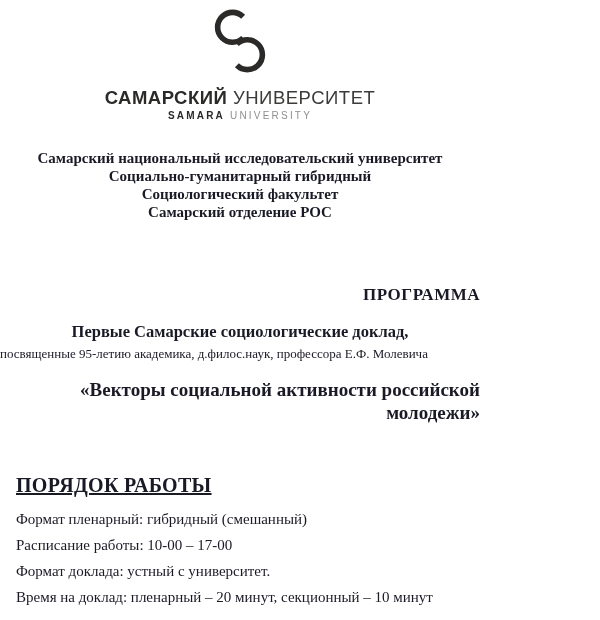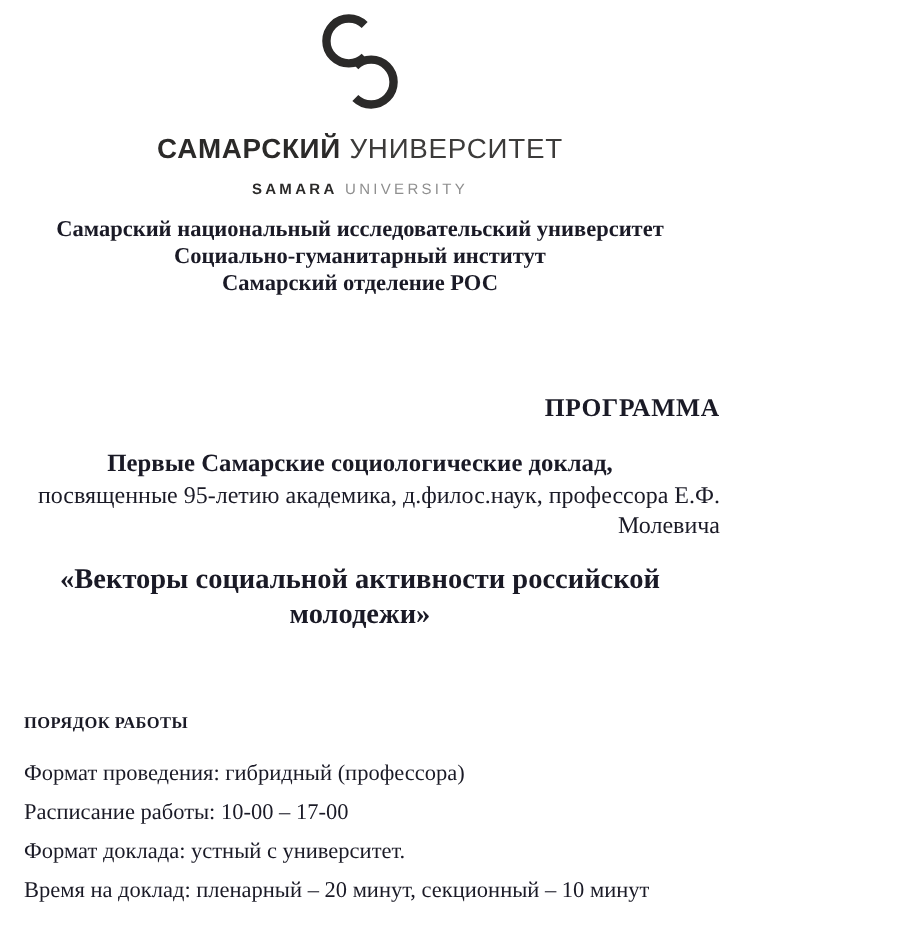--- a/index.html
+++ b/index.html
@@ -19,40 +19,40 @@
   .logo-mark{width:54px;height:66px;display:inline-block;}
   .wordmark{
     margin-top:9px;
     font-family:"Liberation Sans", sans-serif;
     font-size:18.5px;letter-spacing:0.5px;color:var(--logo-dark);
     line-height:21px;white-space:nowrap;
   }
   .wm-bold{font-weight:bold;}
   .wm-light{font-weight:normal;color:var(--logo-mid);}
   .wordmark-sub{
-    margin-top:12px;
+    margin-top:2px;
     font-family:"Liberation Sans", sans-serif;
     font-size:10px;letter-spacing:2.2px;line-height:12px;white-space:nowrap;
   }
   .wms-bold{font-weight:bold;color:var(--logo-dark);}
   .wms-light{font-weight:normal;color:var(--logo-gray);}
   .org-lines{
-    margin-top:11px;text-align:center;
+    margin-top:27px;text-align:center;
     font-weight:bold;font-size:15px;line-height:18px;
   }
   .program-heading{
     margin-top:64px;text-align:right;
     font-weight:bold;font-size:17px;letter-spacing:0.5px;line-height:20px;
   }
   .event-title{margin-top:17px;text-align:center;font-weight:bold;font-size:16.5px;line-height:20px;}
-  .event-subtitle{margin-top:2px;text-align:right;font-weight:normal;font-size:16px;line-height:20px;}
-  .conference-title{margin-top:14px;text-align:center;font-weight:bold;font-size:19px;line-height:23px;}
+  .event-subtitle{margin-top:2px;text-align:left;font-weight:normal;font-size:13px;line-height:20px;}
+  .conference-title{margin-top:14px;text-align:right;font-weight:bold;font-size:19px;line-height:23px;}
   .event-date{margin-top:20px;text-align:center;font-weight:bold;font-size:16px;line-height:20px;}
   .schedule{margin-top:52px;padding-left:16px;padding-right:10px;text-align:left;}
-  .schedule-heading{font-weight:bold;font-size:11px;line-height:19px;letter-spacing:0.3px;}
+  .schedule-heading{font-weight:bold;font-size:20px;line-height:19px;letter-spacing:0.3px;text-decoration:underline;}
   .schedule-item{font-size:15px;line-height:17px;margin-top:9px;}
   .schedule-item:first-of-type{margin-top:16px;}
 </style>
 </head>
 <body>
 
 <div class="page">
 
   <div class="logo-block">
     <svg class="logo-mark" viewBox="17 7 86 106" xmlns="http://www.w3.org/2000/svg" aria-hidden="true">
@@ -64,33 +64,34 @@
       <span class="wm-light">УНИВЕРСИТЕТ</span>
     </div>
     <div class="wordmark-sub">
       <span class="wms-bold">SAMARA</span>
       <span class="wms-light">UNIVERSITY</span>
     </div>
   </div>
 
   <div class="org-lines">
     <div>Самарский национальный исследовательский университет</div>
-    <div>Социально-гуманитарный институт</div>
+    <div>Социально-гуманитарный гибридный</div>
+    <div>Социологический факультет</div>
     <div>Самарский отделение РОС</div>
   </div>
 
   <div class="program-heading">ПРОГРАММА</div>
 
   <div class="event-title">Первые Самарские социологические доклад,</div>
   <div class="event-subtitle">посвященные 95-летию академика, д.филос.наук, профессора Е.Ф. Молевича</div>
 
   <div class="conference-title">«Векторы социальной активности российской молодежи»</div>
 
 
   <div class="schedule">
     <div class="schedule-heading">ПОРЯДОК РАБОТЫ</div>
-    <p class="schedule-item">Формат проведения: гибридный (профессора)</p>
+    <p class="schedule-item">Формат пленарный: гибридный (смешанный)</p>
     <p class="schedule-item">Расписание работы: 10-00 – 17-00</p>
     <p class="schedule-item">Формат доклада: устный с университет.</p>
     <p class="schedule-item">Время на доклад: пленарный – 20 минут, секционный – 10 минут</p>
   </div>
 
 </div>
 
 </body></html>

